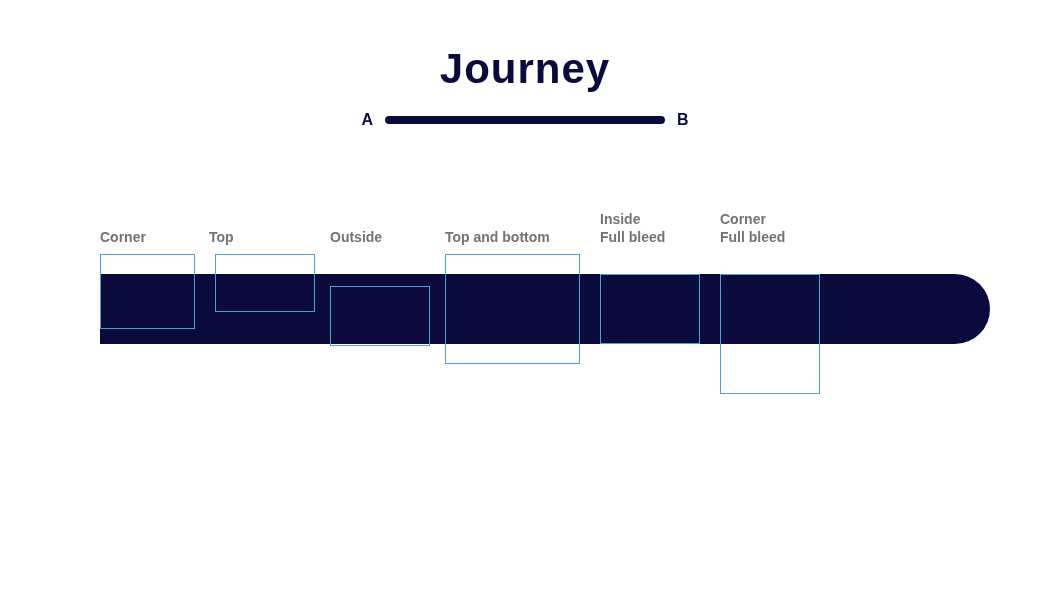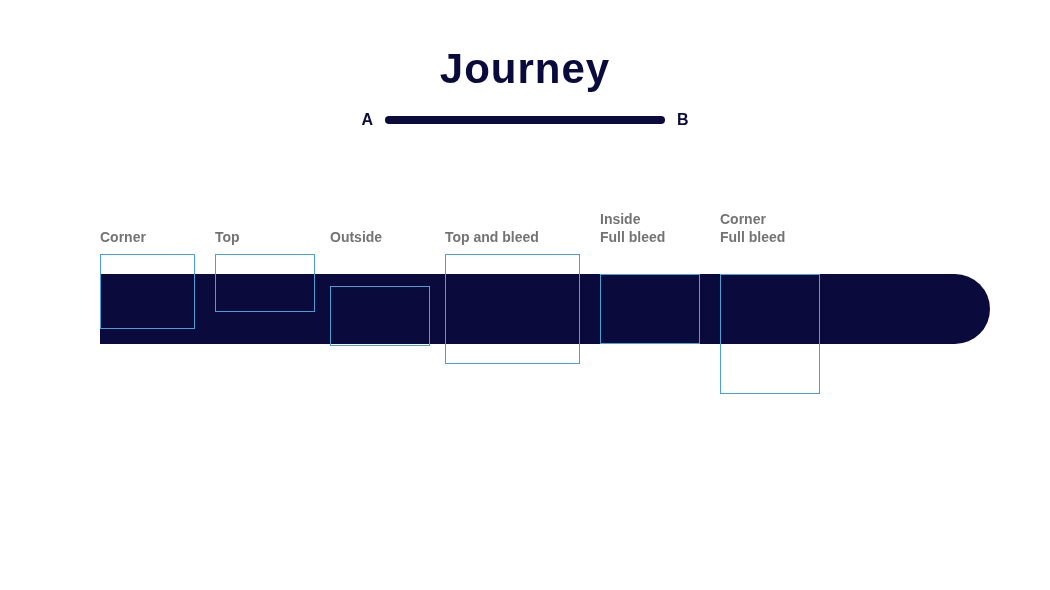--- a/index.html
+++ b/index.html
@@ -166,30 +166,30 @@
   </div>
 
   <div class="diagram-section">
 
     <div class="labels-row">
 
       <div class="label-item" style="left: 40px; bottom: 4px;">
         <span>Corner</span>
       </div>
 
-      <div class="label-item" style="left: 155px; bottom: 4px;">
+      <div class="label-item" style="left: 149px; bottom: 4px;">
         <span>Top</span>
       </div>
 
       <div class="label-item" style="left: 270px; bottom: 4px;">
         <span>Outside</span>
       </div>
 
       <div class="label-item" style="left: 385px; bottom: 4px;">
-        <span>Top and bleed</span>
+        <span>Top and bottom</span>
       </div>
 
       <div class="label-item" style="left: 540px; bottom: 4px;">
         <div>Inside</div>
         <div>Full bleed</div>
       </div>
 
       <div class="label-item" style="left: 660px; bottom: 4px;">
         <div>Corner</div>
         <div>Full bleed</div>

